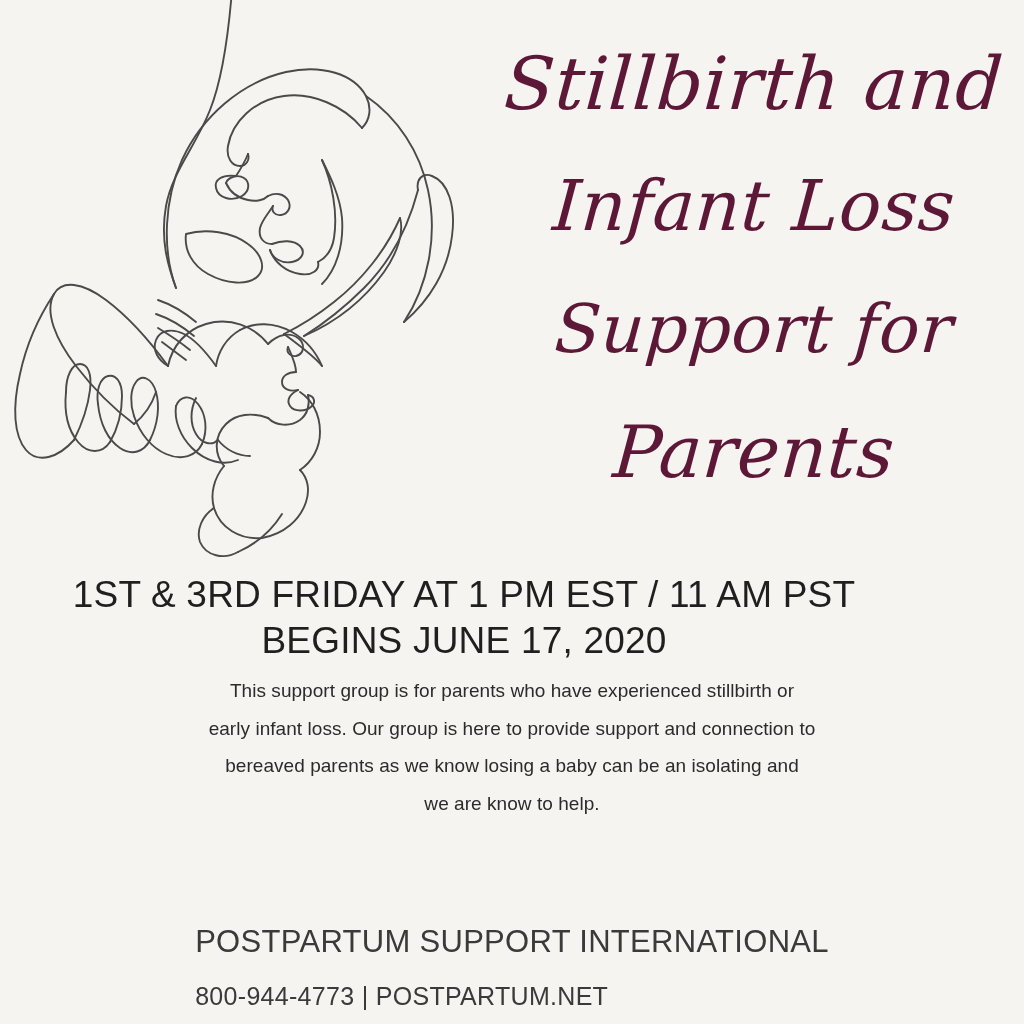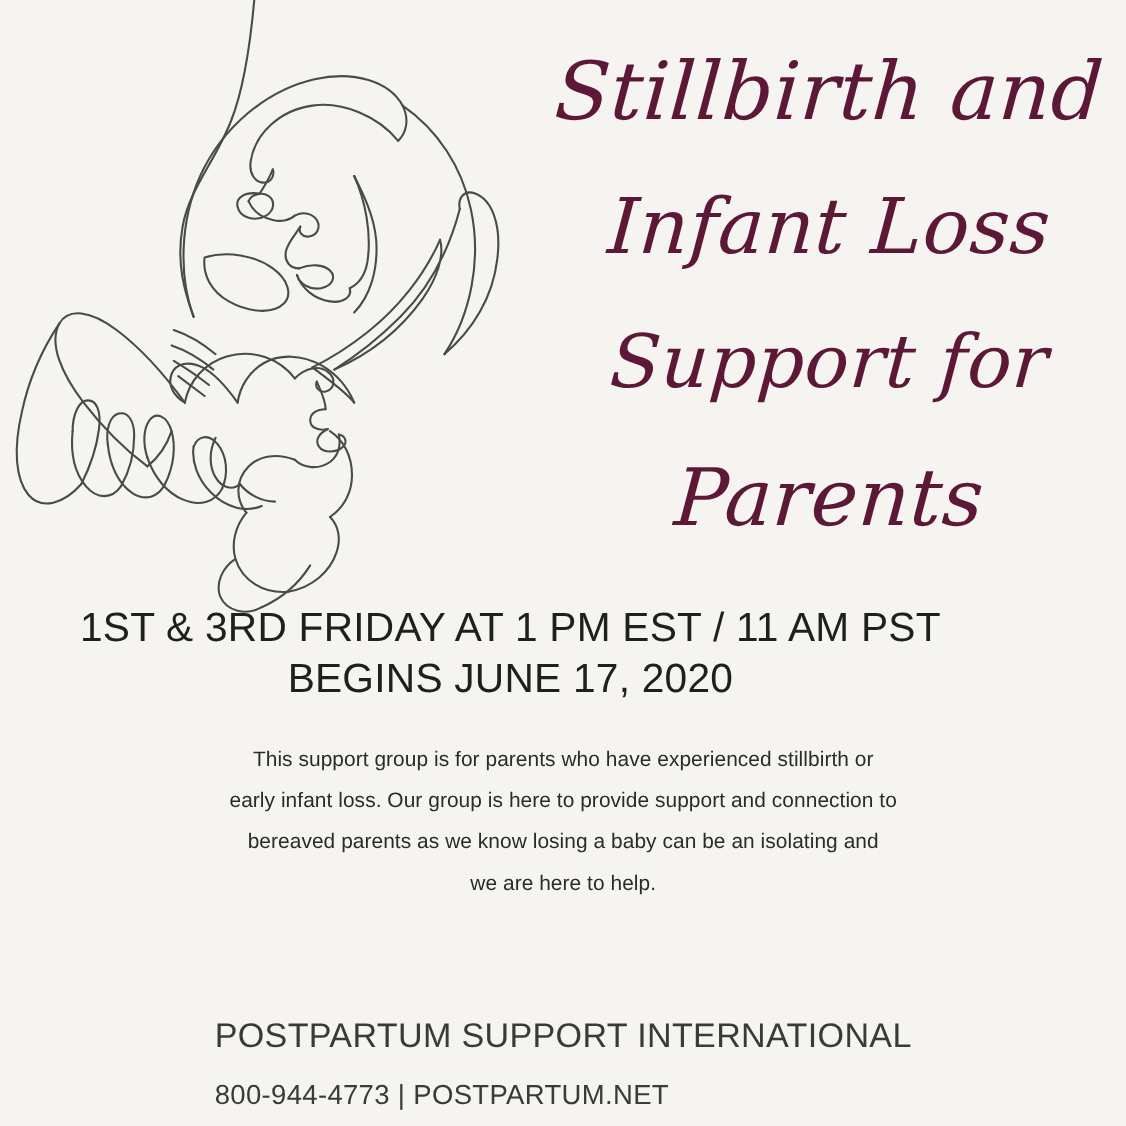--- a/index.html
+++ b/index.html
@@ -55,21 +55,21 @@
     transform: skewX(-4deg);
   }
   .title-line.l2 { font-size: 70px; }
   .title-line.l3 { font-size: 67px; }
   .title-line.l4 { font-size: 72px; }
 
   
   #schedule {
     position: absolute;
     left: 0;
-    top: 548px;
+    top: 572px;
     width: 928px;
     text-align: center;
     color: #1f1f1f;
   }
   #schedule .sched-line {
     display: block;
     font-family: "Liberation Sans", sans-serif;
     font-size: 37px;
     line-height: 46px;
     letter-spacing: 0.2px;
@@ -213,21 +213,21 @@
 
   <div id="schedule">
     <span class="sched-line">1ST &amp; 3RD FRIDAY AT 1 PM EST / 11 AM PST</span>
     <span class="sched-line">BEGINS JUNE 17, 2020</span>
   </div>
 
   <div id="body-copy">
     <span class="copy-line">This support group is for parents who have experienced stillbirth or</span>
     <span class="copy-line">early infant loss. Our group is here to provide support and connection to</span>
     <span class="copy-line">bereaved parents as we know losing a baby can be an isolating and</span>
-    <span class="copy-line">we are here to help.</span>
+    <span class="copy-line">we are know to help.</span>
   </div>
 
   <div id="footer">
     <div id="footer-text">
       <span class="org-name">POSTPARTUM SUPPORT INTERNATIONAL</span>
       <span class="contact">800-944-4773 | POSTPARTUM.NET</span>
     </div>
   </div>
 
 </div>

